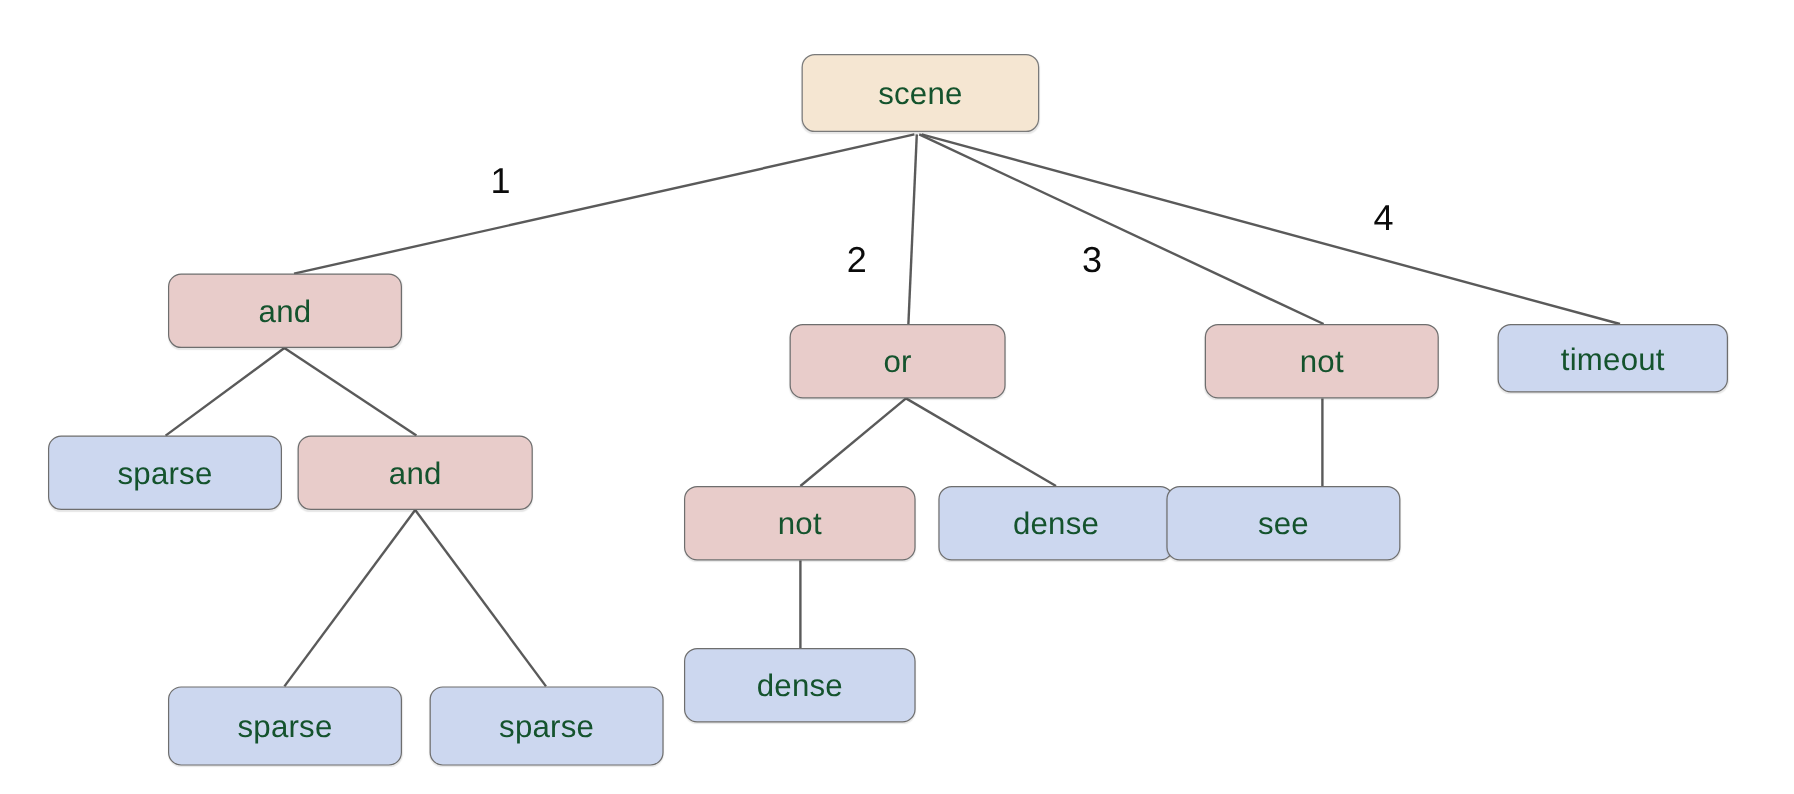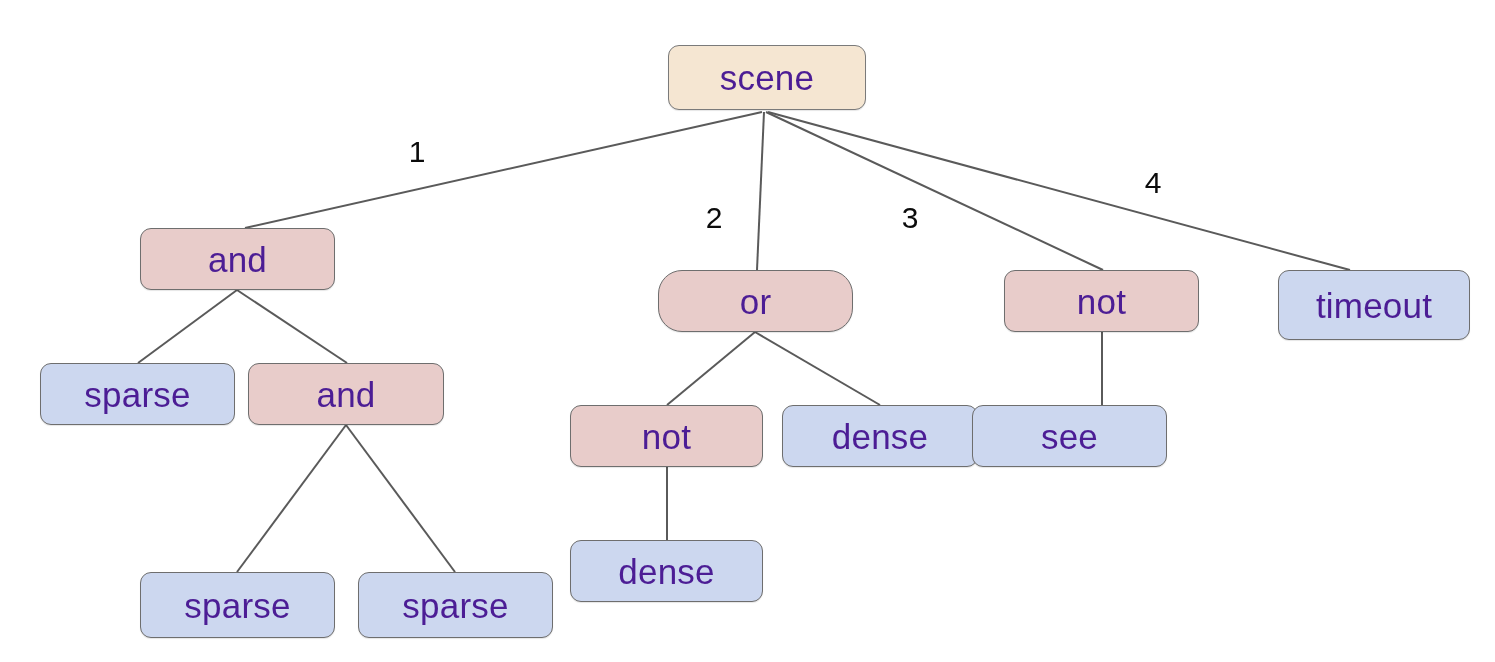--- a/index.html
+++ b/index.html
@@ -23,22 +23,22 @@
     height: 662px;
   }
   .node {
     position: absolute;
     box-sizing: border-box;
     display: flex;
     align-items: center;
     justify-content: center;
     border: 1.6px solid #6e6e6e;
     border-radius: 11px;
-    font-size: 35px;
-    color: #4c1d95;
+    font-size: 26px;
+    color: #14532d;
     letter-spacing: 0.2px;
     white-space: nowrap;
     box-shadow: 0 1px 1px rgba(0,0,0,0.10);
   }
   .node.root   { background: #f5e6d2; border-color: #7a7a7a; }
   .node.op     { background: #e8ccca; border-color: #6e6e6e; }
   .node.leaf   { background: #ccd7ef; border-color: #6e6e6e; }
   .node-label {
     pointer-events: none;
     line-height: 1;
@@ -70,27 +70,27 @@
       <line x1="667" y1="467" x2="667" y2="540" stroke="#5a5a5a" stroke-width="2"></line>
       <line x1="1102" y1="332" x2="1102" y2="405" stroke="#5a5a5a" stroke-width="2"></line>
     </svg>
   <div id="node-layer">
       <div class="node root" style="left: 668px; top: 45px; width: 198px; height: 65px;">
         <span class="node-label">scene</span>
       </div>
       <div class="node op" style="left: 140px; top: 228px; width: 195px; height: 62px;">
         <span class="node-label">and</span>
       </div>
-      <div class="node op" style="left: 658px; top: 270px; width: 195px; height: 62px; border-radius: 24px;">
+      <div class="node op" style="left: 658px; top: 270px; width: 180px; height: 62px;">
         <span class="node-label">or</span>
       </div>
       <div class="node op" style="left: 1004px; top: 270px; width: 195px; height: 62px;">
         <span class="node-label">not</span>
       </div>
-      <div class="node leaf" style="left: 1278px; top: 270px; width: 192px; height: 70px;">
+      <div class="node leaf" style="left: 1248px; top: 270px; width: 192px; height: 57px;">
         <span class="node-label">timeout</span>
       </div>
       <div class="node leaf" style="left: 40px; top: 363px; width: 195px; height: 62px;">
         <span class="node-label">sparse</span>
       </div>
       <div class="node op" style="left: 248px; top: 363px; width: 196px; height: 62px;">
         <span class="node-label">and</span>
       </div>
       <div class="node op" style="left: 570px; top: 405px; width: 193px; height: 62px;">
         <span class="node-label">not</span>

